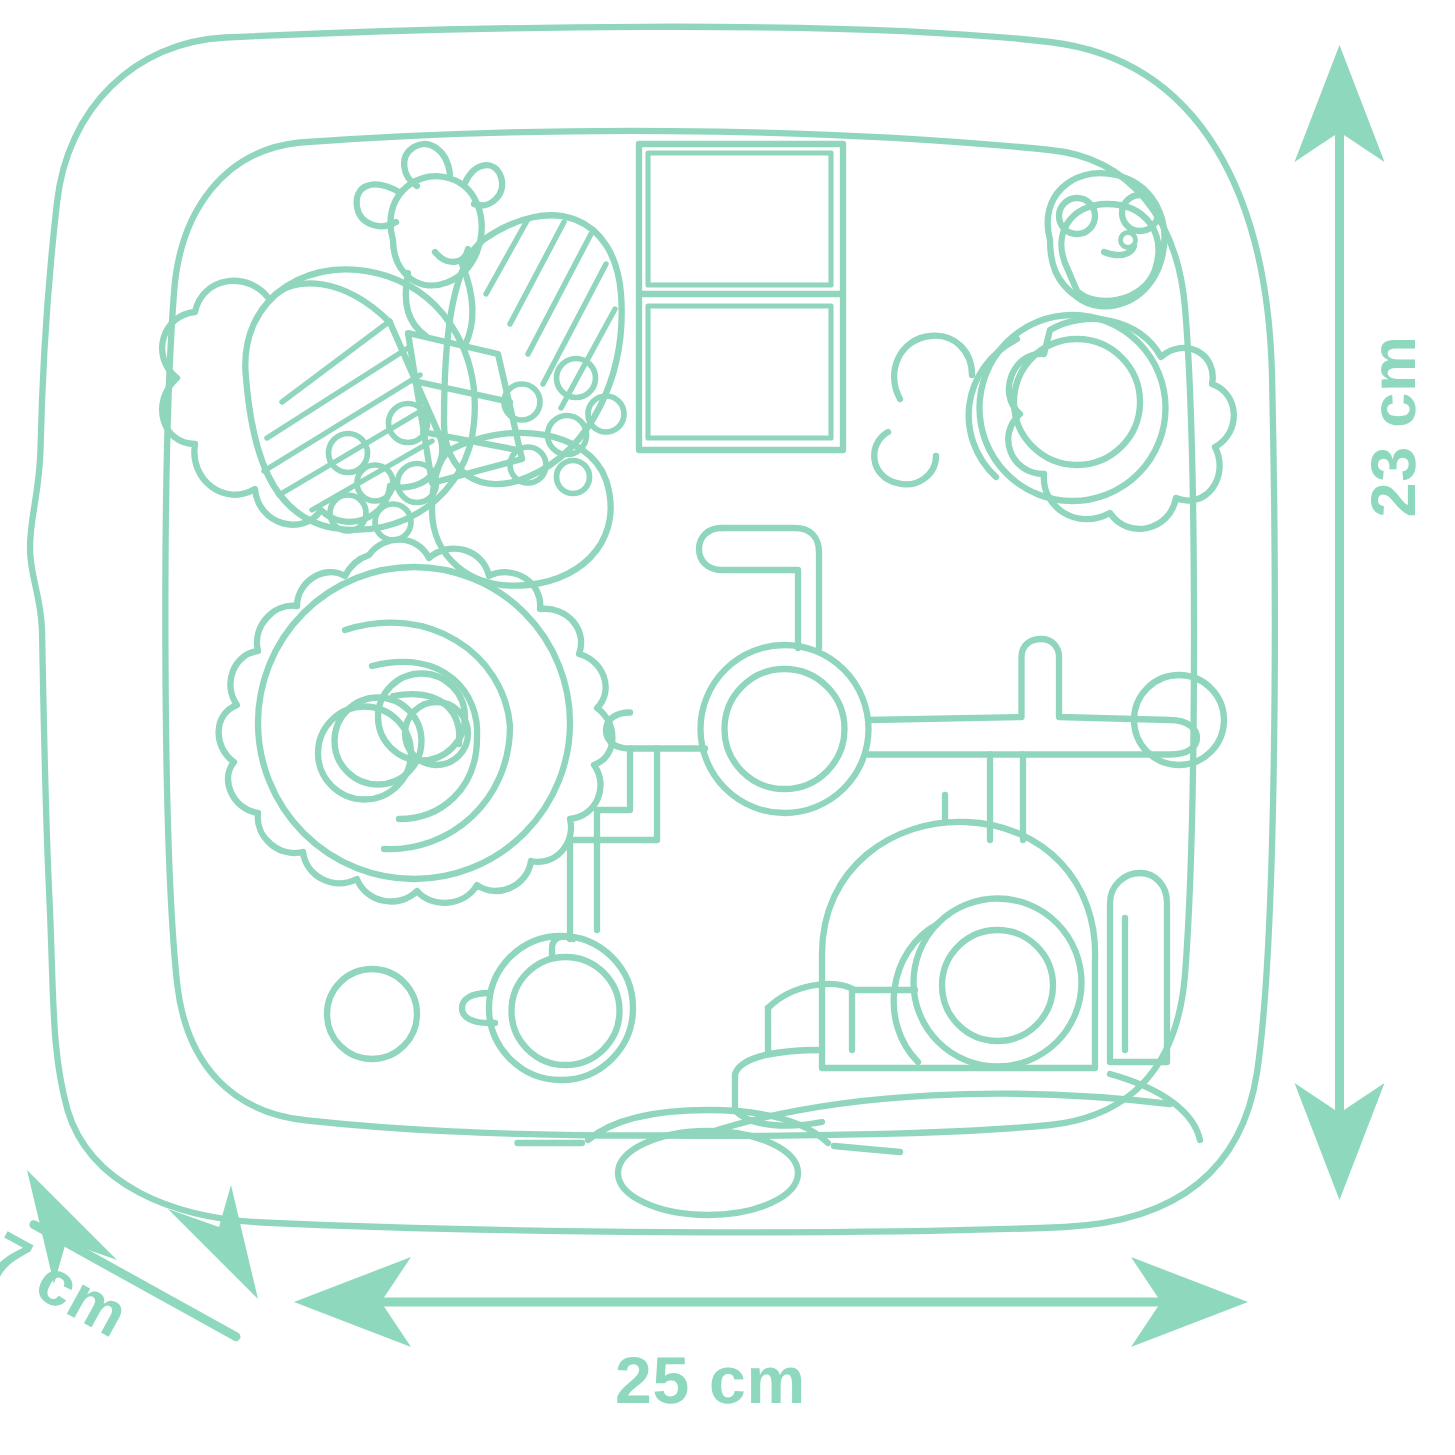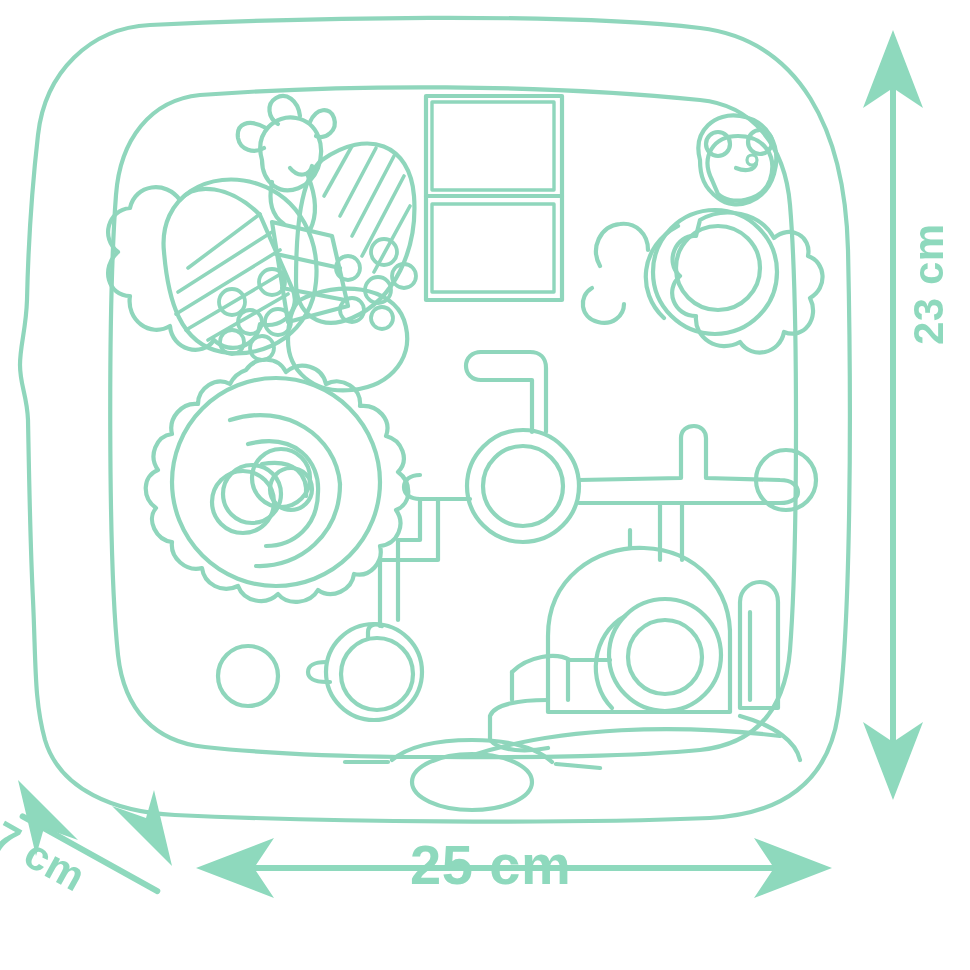--- a/index.html
+++ b/index.html
@@ -37,22 +37,22 @@
   }
   #label-height {
     left: 905px;
     top: 345px;
     font-size: 42px;
     transform: rotate(-90deg);
     transform-origin: left top;
   }
   #label-width {
     left: 410px;
-    top: 832px;
-    font-size: 56px;
+    top: 896px;
+    font-size: 44px;
   }
   #label-depth {
     left: 8px;
     top: 812px;
     font-size: 42px;
     transform: rotate(29deg);
     transform-origin: left top;
   }
 </style>
 </head>

